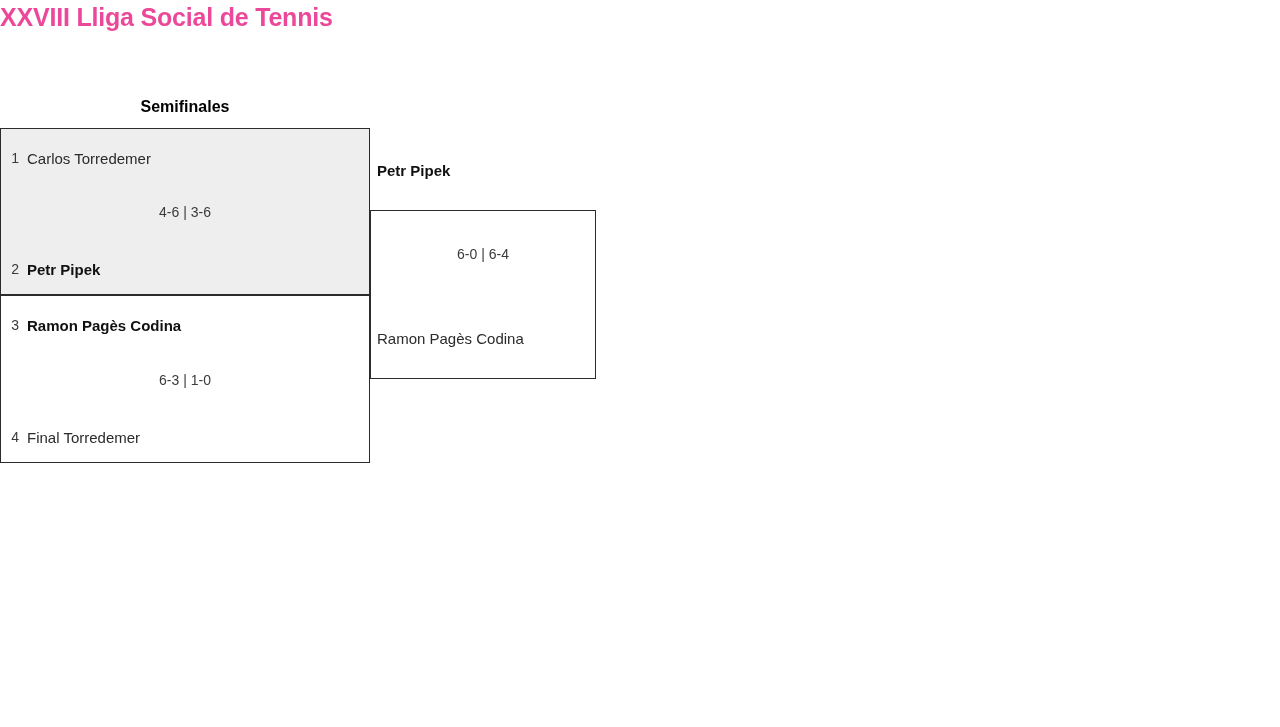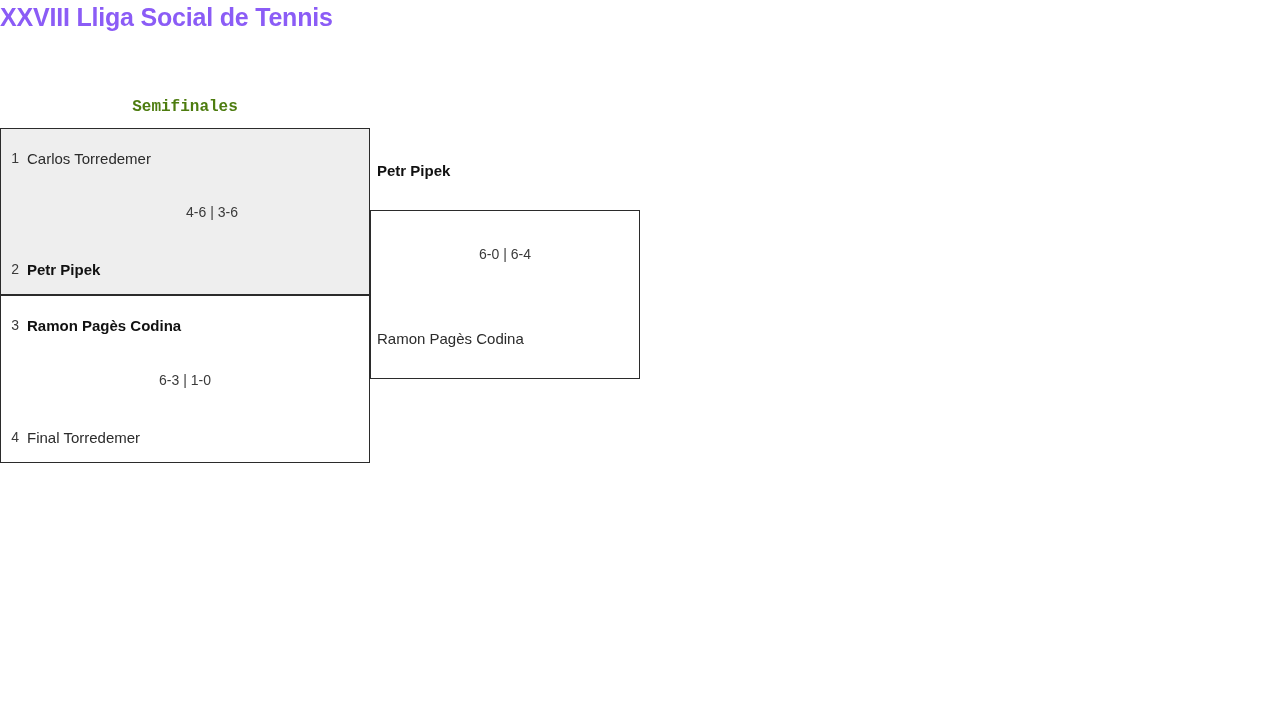--- a/index.html
+++ b/index.html
@@ -25,21 +25,21 @@
     height: 88px;
   }
   #title-block {
     position: absolute;
     left: 0;
     top: 2px;
     font-size: 25px;
     font-weight: bold;
     line-height: 31px;
     letter-spacing: -0.2px;
-    color: #8b5cf6;
+    color: #ec4899;
     white-space: nowrap;
   }
   #title-line-1, #title-line-2 { display: block; }
 
   
   #logo {
     position: absolute;
     left: 1046px;
     top: 2px;
     width: 232px;
@@ -72,24 +72,23 @@
     letter-spacing: -2px;
     color: #7dba27;
     line-height: 66px;
   }
 
   
   .round-heading {
     position: absolute;
     font-size: 16px;
     font-weight: bold;
-    color: #4d7c0f;
+    color: #000000;
     text-align: center;
     white-space: nowrap;
-    font-family: Liberation Mono, monospace;
   }
   #round-heading-semifinals { left: 0px;   top: 98px; width: 370px; }
   #round-heading-final      { left: 370px; top: 98px; width: 226px; }
 
   
   #bracket { position: absolute; left: 0; top: 0; width: 1280px; height: 727px; }
 
   .match-box {
     position: absolute;
     box-sizing: border-box;
@@ -130,31 +129,31 @@
     align-items: center;
     justify-content: center;
     font-size: 14px;
     color: #3a3a3a;
     white-space: nowrap;
   }
 
   
   #match-semifinal-1 { left: 0px; top: 128px; width: 370px; height: 167px; }
   #match-semifinal-1 .row-top    { top: 18px; }
-  #match-semifinal-1 .row-score  { top: 73px; margin-left: 27px; }
+  #match-semifinal-1 .row-score  { top: 73px; }
   #match-semifinal-1 .row-bottom { top: 129px; }
 
   
   #match-semifinal-2 { left: 0px; top: 295px; width: 370px; height: 168px; }
   #match-semifinal-2 .row-top    { top: 18px; }
   #match-semifinal-2 .row-score  { top: 74px; }
   #match-semifinal-2 .row-bottom { top: 130px; }
 
   
-  #match-final { left: 370px; top: 210px; width: 270px; height: 169px; }
+  #match-final { left: 370px; top: 210px; width: 226px; height: 169px; }
 
   .final-player {
     position: absolute;
     left: 7px;
     height: 22px;
     display: flex;
     align-items: center;
     font-size: 15px;
     color: #2b2b2b;
     white-space: nowrap;

